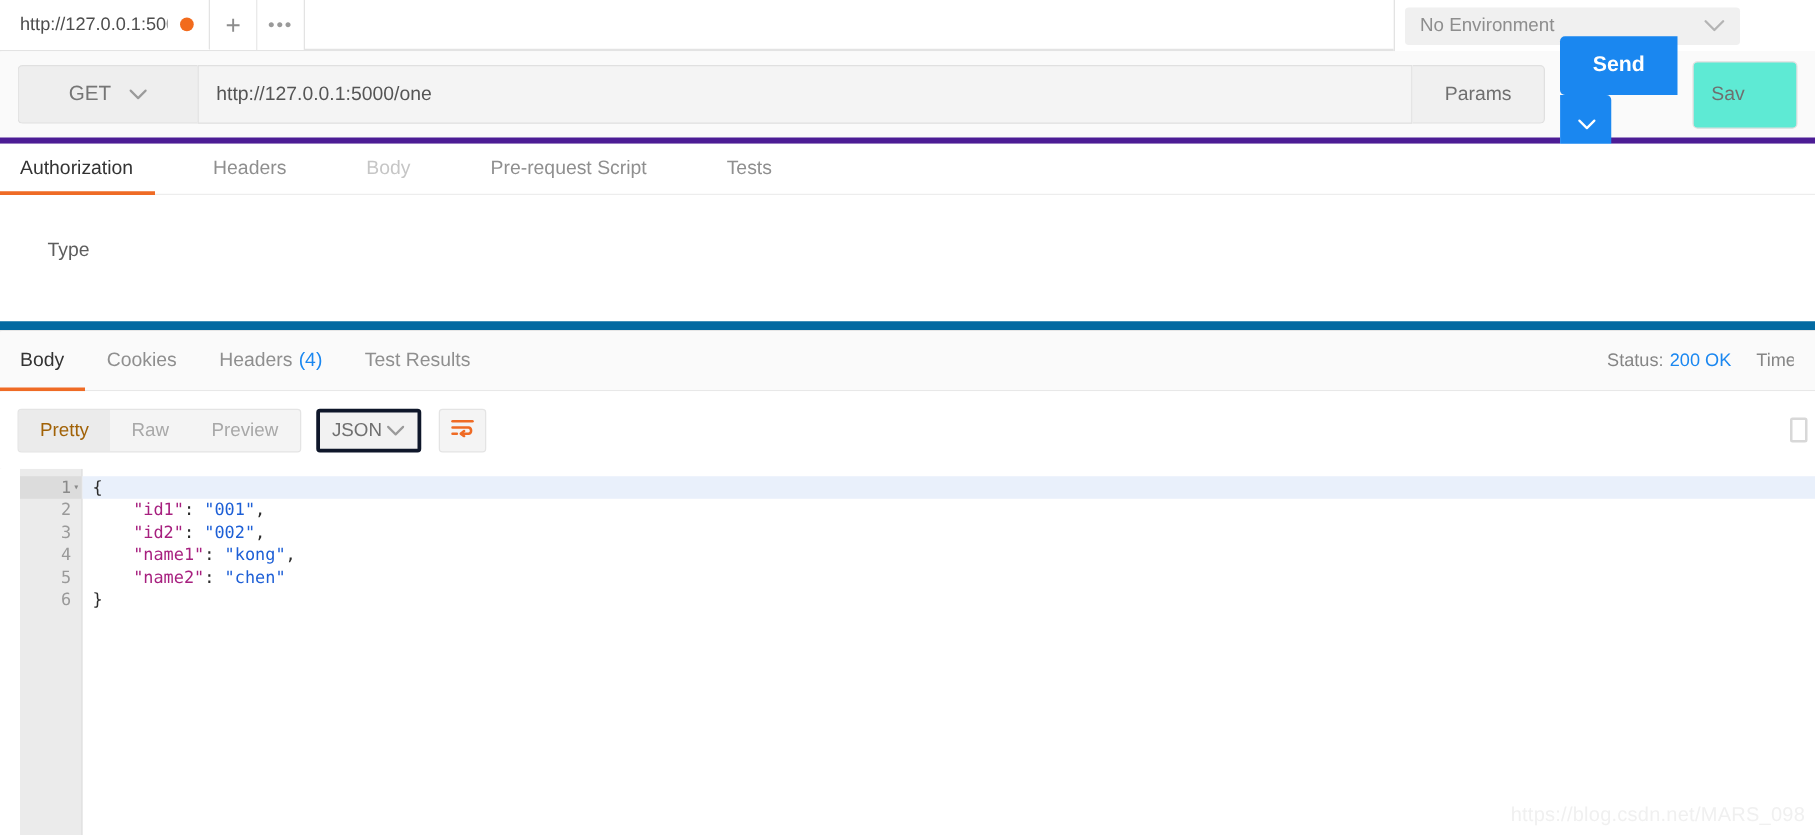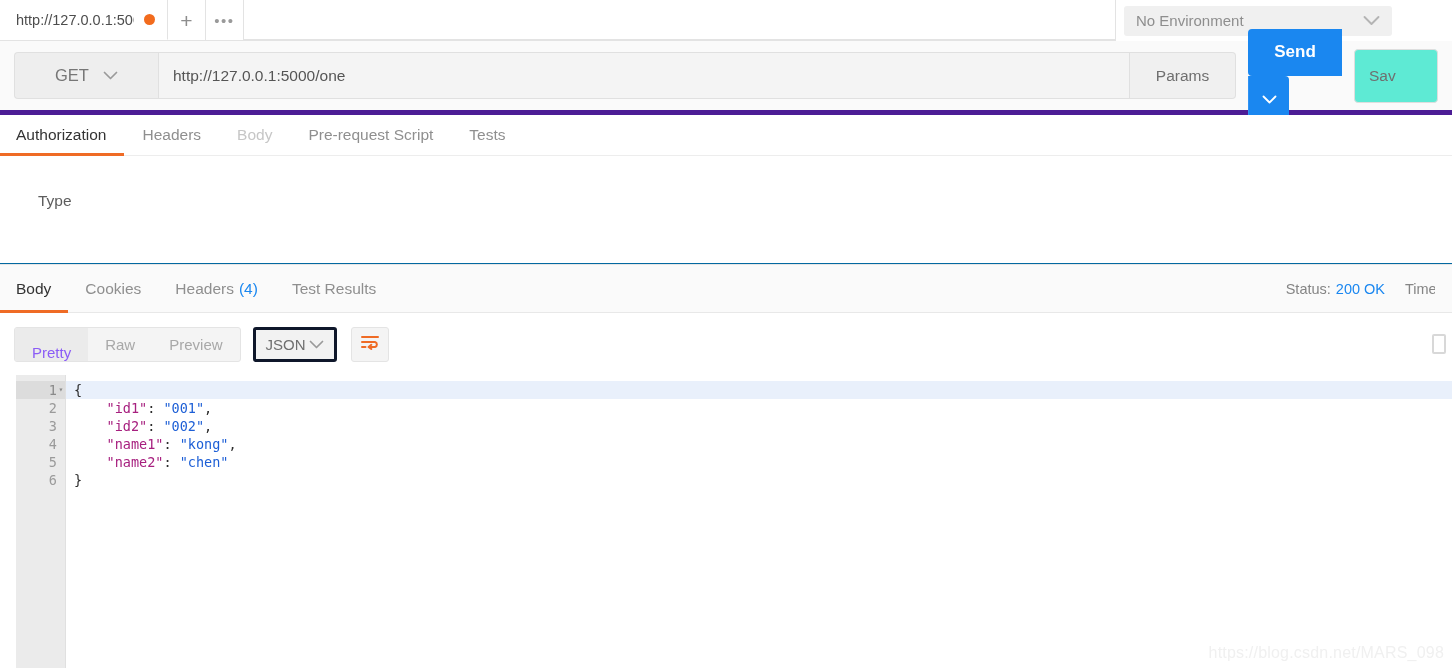--- a/index.html
+++ b/index.html
@@ -110,37 +110,38 @@
     border: 1px solid #dedede; border-radius: 4px;
     display: flex; align-items: center; padding-left: 14px;
     color: #6f6f6f; font-size: 15.5px; overflow: hidden; white-space: nowrap; text-align: right;
   }
 
   
   .reqtabs {
     position: absolute; left: 0; top: 115px; width: 1452px; height: 41px;
     background: #fff; display: flex; align-items: stretch; padding-left: 0;
     border-bottom: 1px solid #ededed;
+    gap: 28px;
   }
   .rtab {
     display: flex; align-items: center; padding: 0 18px;
     font-size: 15.5px; color: #8f8f8f; position: relative;
   }
   .rtab.first { padding-left: 16px; }
   .rtab.active { color: #333; }
   .rtab.active::after {
     content: ""; position: absolute; left: 0; right: 0; bottom: -1px;
     height: 3px; background: #ef6b25;
   }
   .rtab.faded { color: #c6c6c6; }
 
   
   .authpanel {
     position: absolute; left: 0; top: 156px; width: 1452px; height: 108px;
-    background: #ffffff; border-bottom: 1px solid #0369a1;
+    background: #ffffff; border-bottom: 7px solid #0369a1;
   }
   .auth-type-label {
     position: absolute; left: 38px; top: 36px;
     font-size: 15.5px; color: #5d5d5d;
   }
   .auth-select {
     position: absolute; left: 384px; top: 188px;
     width: 344px; height: 35px; background: #f0f0f0; border-radius: 3px;
     display: flex; align-items: center; justify-content: space-between;
     padding: 0 14px; color: #8e8e8e; font-size: 15.5px;
@@ -178,21 +179,21 @@
   }
   .seg {
     display: flex; align-items: stretch; height: 35px;
     background: #f4f4f4; border: 1px solid #e4e4e4; border-radius: 3px;
     overflow: hidden;
   }
   .seg-item {
     display: flex; align-items: center; padding: 0 17px;
     font-size: 15px; color: #a8a8a8;
   }
-  .seg-item.active { background: #ebebeb; color: #8b5cf6; align-items: flex-end; }
+  .seg-item.active { background: #ebebeb; color: #a16207; }
   .fmt-select {
     margin-left: 12px; width: 84px; height: 35px;
     background: #f2f2f2; border: 3px solid #0f172a; border-radius: 3px;
     display: flex; align-items: center; justify-content: space-between;
     padding: 0 10px; color: #6f6f6f; font-size: 15px;
   }
   .wrap-btn {
     margin-left: 14px; width: 38px; height: 35px;
     background: #f4f4f4; border: 1px solid #e4e4e4; border-radius: 3px;
     display: flex; align-items: center; justify-content: center;

